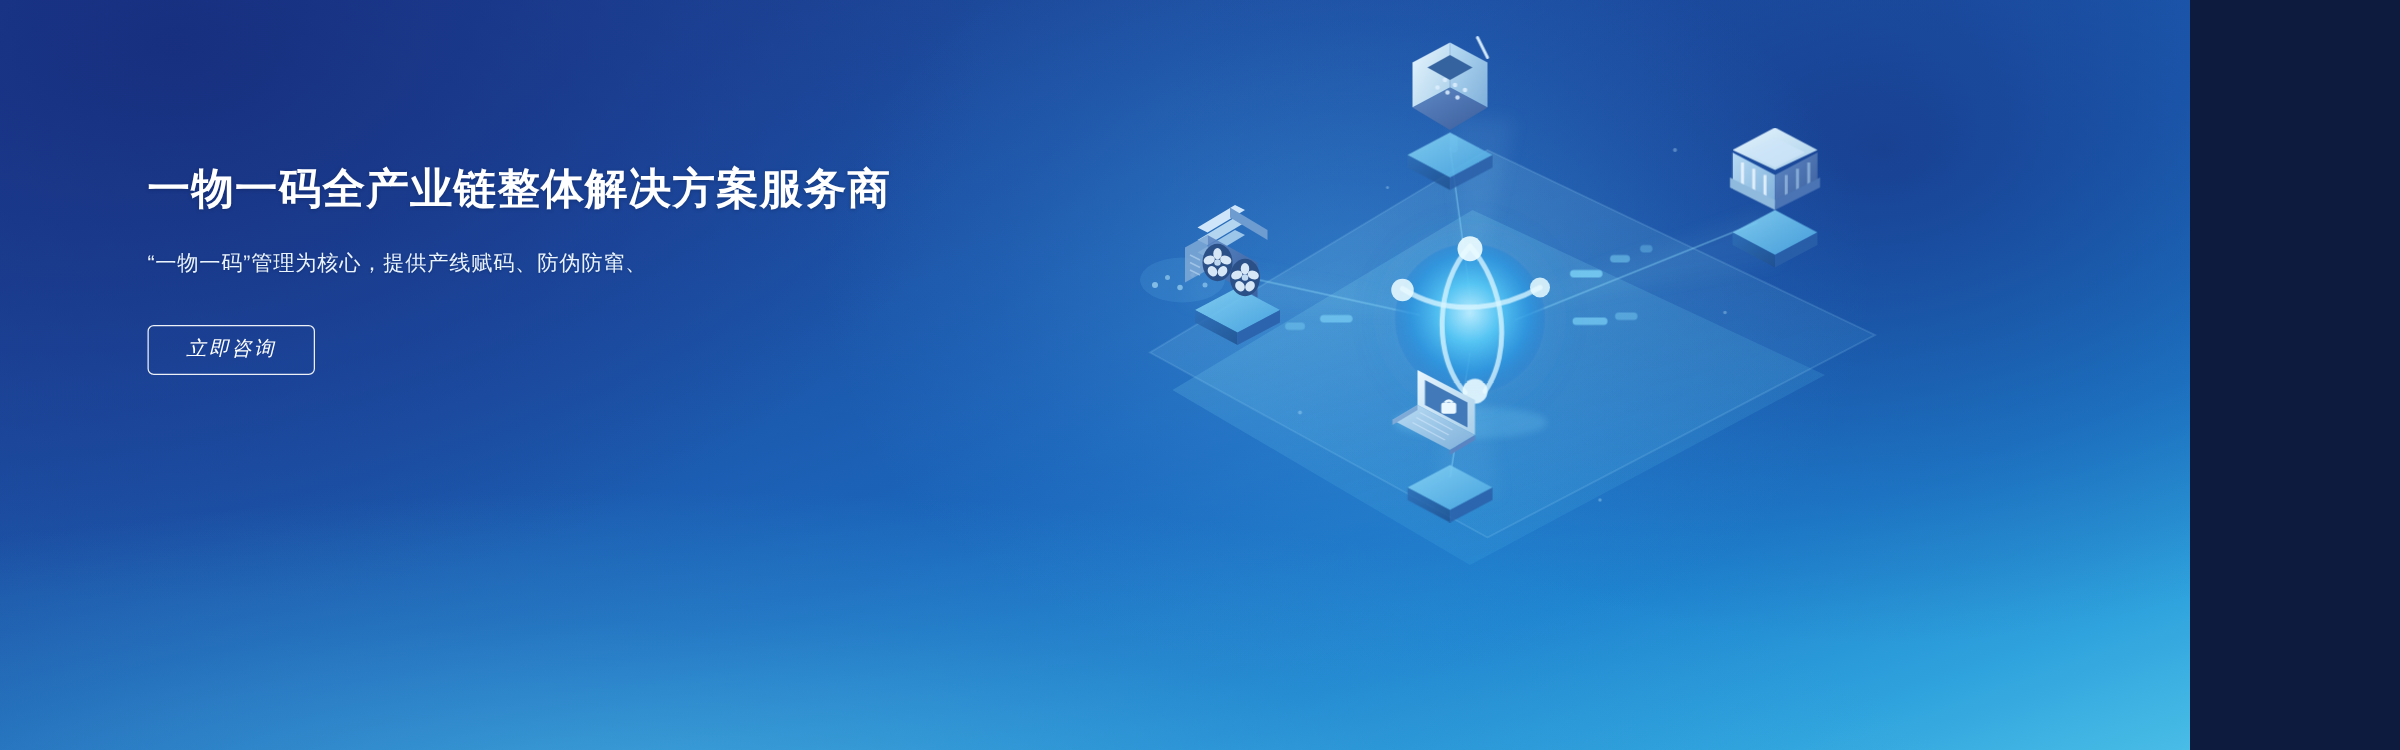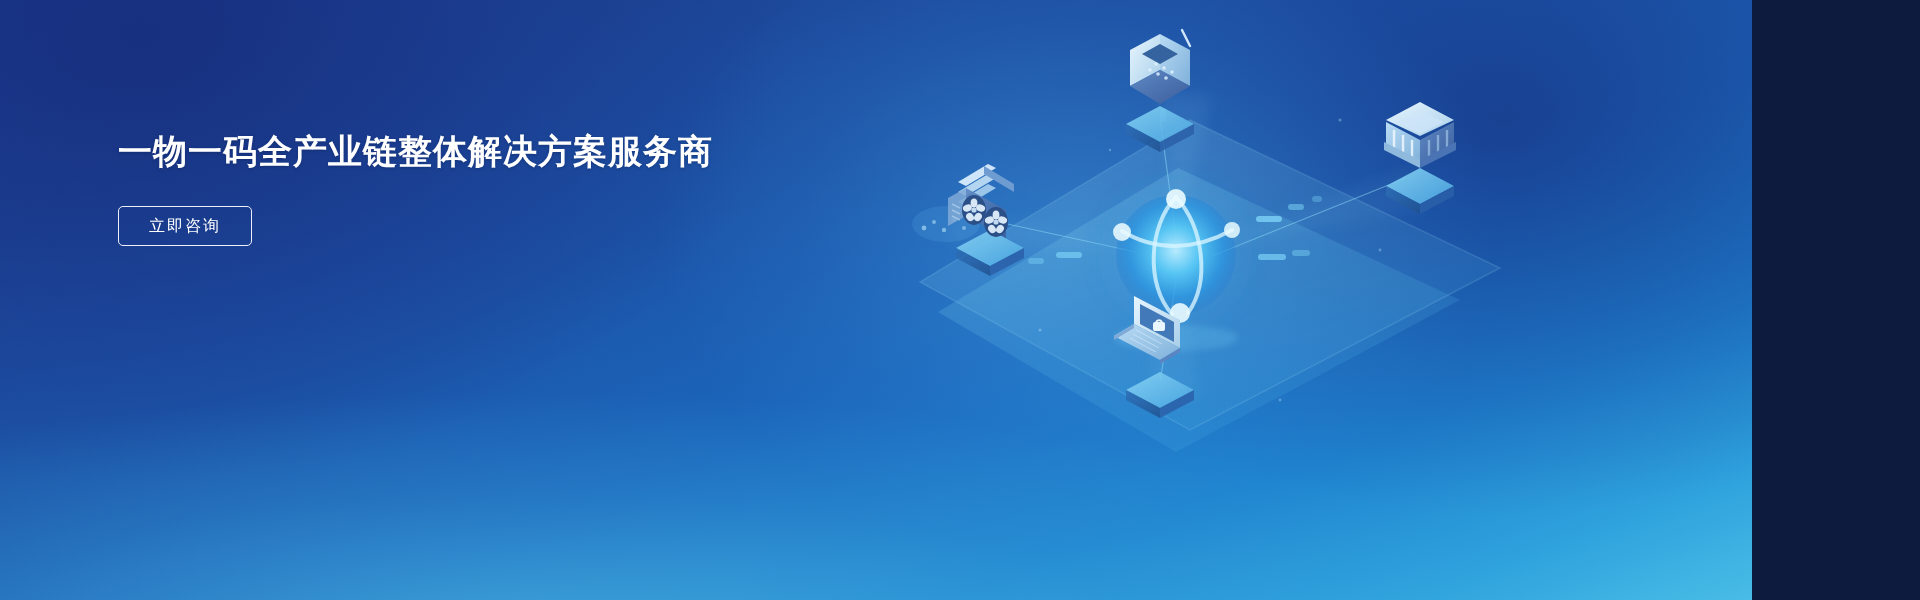--- a/index.html
+++ b/index.html
@@ -75,21 +75,21 @@
     text-shadow: 0 1px 3px rgba(8,28,72,0.35);
   }
   .sub-line {
     font-size: 17px;
     color: #eaf4ff;
     line-height: 34px;
     letter-spacing: 0.6px;
     white-space: nowrap;
     text-shadow: 0 1px 2px rgba(8,28,72,0.3);
   }
-  .cta-wrap { margin-top: 32px; }
+  .cta-wrap { margin-top: 32px; font-style: italic; }
   .cta {
     display: inline-block;
     box-sizing: border-box;
     width: 134px;
     height: 40px;
     line-height: 37px;
     text-align: center;
     border: 1px solid rgba(255,255,255,0.92);
     border-radius: 5px;
     color: #ffffff;
@@ -380,19 +380,20 @@
         <circle cx="180" cy="330" r="1.6"></circle>
         <circle cx="420" cy="400" r="1.4"></circle>
         <circle cx="250" cy="150" r="1.2"></circle>
       </g>
     </svg>
   </div>
 
   <div class="copy">
     <h1 class="headline">一物一码全产业链整体解决方案服务商</h1>
 
+    <div class="sub-line">“一物一码”管理为核心，提供产线赋码、防伪防窜、</div>
 
     <div class="cta-wrap">
       <a class="cta">立即咨询</a>
     </div>
   </div>
 
 </div>
 
 </body></html>

